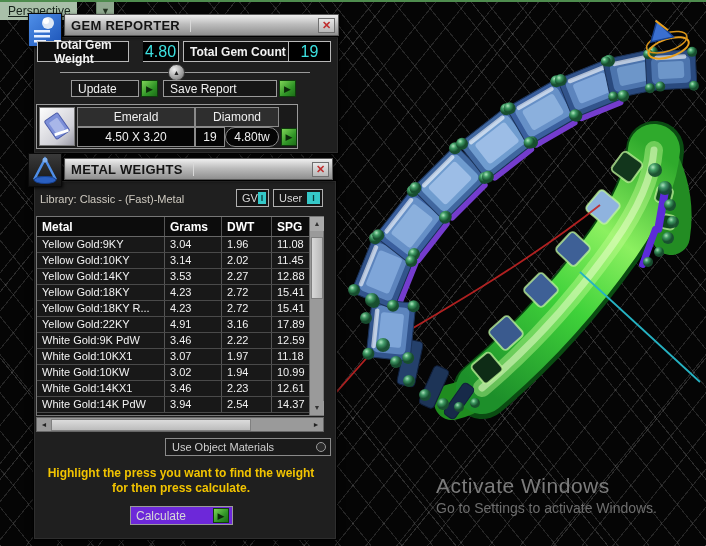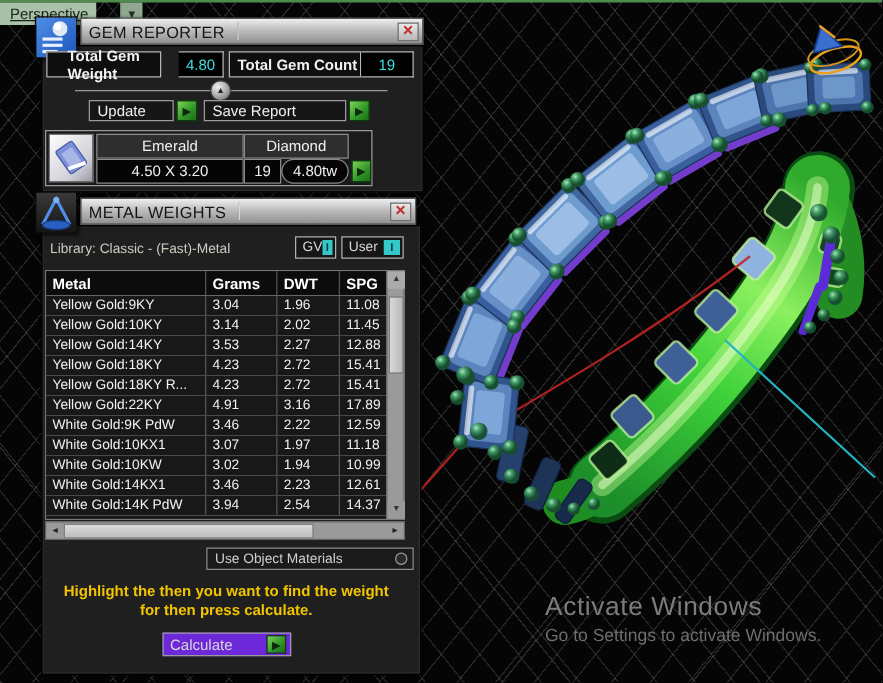--- a/index.html
+++ b/index.html
@@ -37,40 +37,40 @@
     background:#1f1f1f;
     border:1px solid #000;
     box-shadow:0 0 6px rgba(0,0,0,.9), inset 0 0 0 1px #2e2e2e;
   }
   .titlebar {
     background:linear-gradient(#efefef,#bdbdbd 45%,#8f8f8f);
     border:1px solid #5a5a5a;
     display:flex; align-items:center;
     box-shadow:1px 1px 3px rgba(0,0,0,.8);
   }
-  .titlebar .tb-text { color:#141414; font-weight:normal; font-size:13px; padding-left:6px; letter-spacing:.3px; flex:0 0 auto; }
+  .titlebar .tb-text { color:#141414; font-weight:bold; font-size:13px; padding-left:6px; letter-spacing:.3px; flex:0 0 auto; }
   .tb-sep { width:1px; height:70%; background:#7a7a7a; border-right:1px solid #d8d8d8; margin-left:10px; }
   .tb-close {
     margin-left:auto; margin-right:3px; width:17px; height:15px;
     background:linear-gradient(#e8e8e8,#b8b8b8); border:1px solid #707070;
     color:#c03030; font-size:11px; font-weight:bold; text-align:center; line-height:13px;
   }
   .panel-icon {
     width:34px; height:34px; border:1px solid #0a0a0a;
     box-shadow:1px 1px 3px rgba(0,0,0,.8);
   }
 
   
   .label-box {
     background:#0e0e0e; border:1px solid #b8b8b8; color:#f2f2f2;
     font-size:12px; font-weight:bold; display:flex; align-items:center; padding-left:6px;
   }
   .value-box {
     background:#000; border:1px solid #b8b8b8; border-left:none; color:#3ce0e0;
-    font-size:12px; display:flex; align-items:center; justify-content:center;
+    font-size:16px; display:flex; align-items:center; justify-content:center;
   }
   .slider-line { height:1px; background:#9a9a9a; }
   .slider-knob {
     width:17px; height:17px; border-radius:50%;
     background:radial-gradient(circle at 35% 30%, #f0f0f0, #909090 70%, #5a5a5a);
     border:1px solid #3a3a3a; color:#222; font-size:7px; text-align:center; line-height:16px;
   }
   .dk-btn {
     background:#161616; border:1px solid #9a9a9a; color:#f0f0f0;
     font-size:12px; display:flex; align-items:center; padding-left:6px;
@@ -463,21 +463,21 @@
     <div class="hthumb"></div>
     <div class="harrow" style="right:0;font-size:7px;line-height:14px;color:#222;">►</div>
   </div>
 
   <div class="abs uom-btn" style="left:137px;top:288px;width:166px;height:18px;">
     <span>Use Object Materials</span>
     <span class="uom-radio"></span>
   </div>
 
   <div class="abs instr" style="left:8px;top:316px;width:290px;">
-    <div>Highlight the then you want to find the weight</div>
+    <div>Highlight the press you want to find the weight</div>
     <div>for then press calculate.</div>
   </div>
 
   <div class="abs calc-btn" style="left:102px;top:356px;width:103px;height:19px;">
     <span>Calculate</span>
   </div>
   <div class="abs go-btn" style="left:185px;top:358px;width:16px;height:15px;">▶</div>
 </div>
 
 </body></html>

